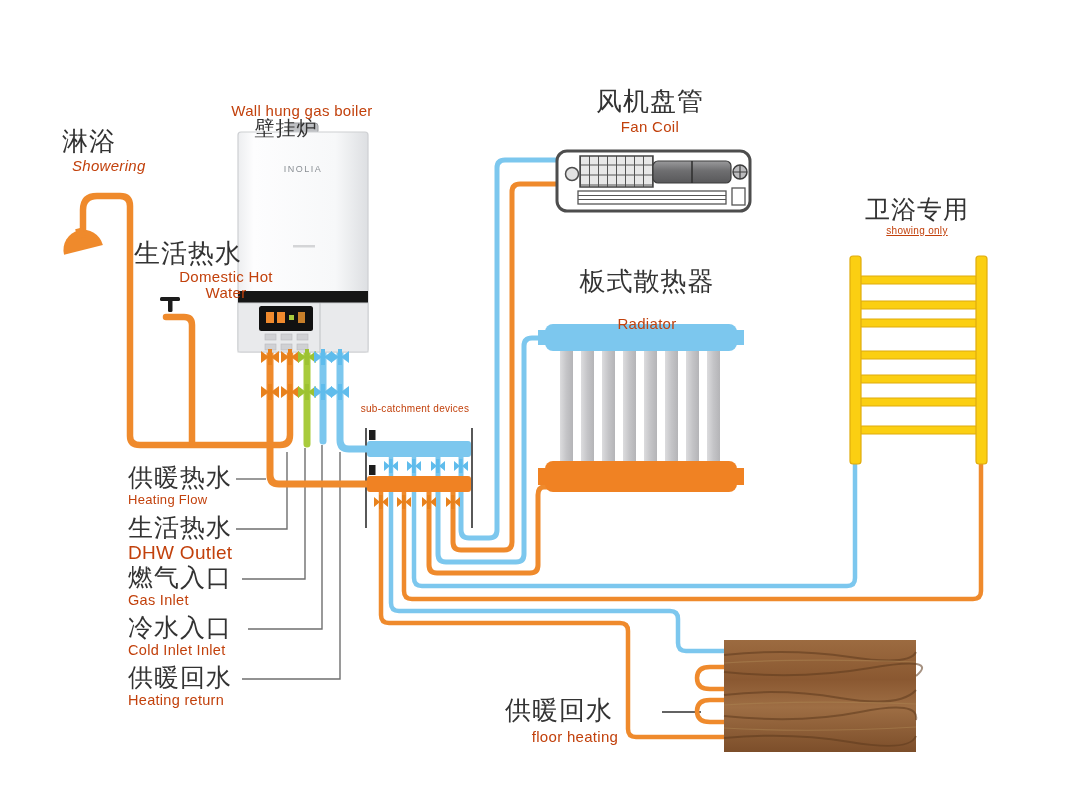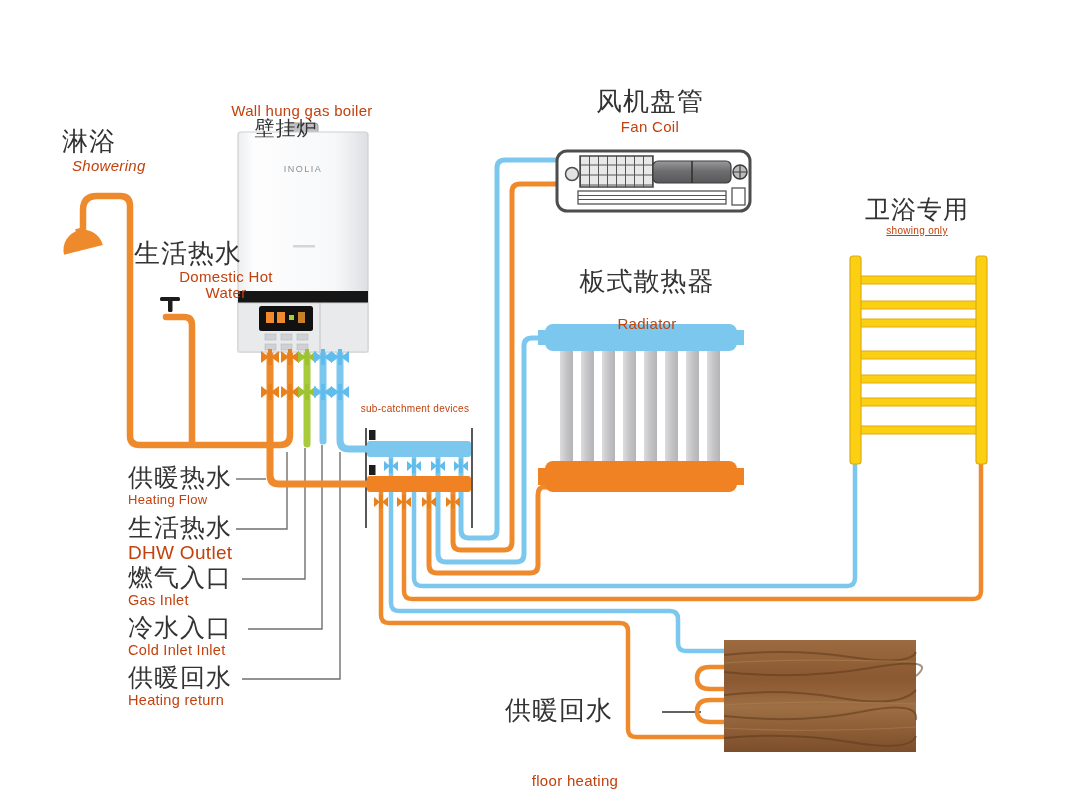--- a/index.html
+++ b/index.html
@@ -275,15 +275,15 @@
 <div class="lbl zh sm" style="left:128px;top:514px;">生活热水</div>
 <div class="lbl en" style="left:128px;top:543px;font-size:19px;">DHW Outlet</div>
 <div class="lbl zh sm" style="left:128px;top:564px;">燃气入口</div>
 <div class="lbl en" style="left:128px;top:593px;font-size:14.5px;">Gas Inlet</div>
 <div class="lbl zh sm" style="left:128px;top:614px;">冷水入口</div>
 <div class="lbl en" style="left:128px;top:643px;font-size:14.5px;">Cold Inlet Inlet</div>
 <div class="lbl zh sm" style="left:128px;top:664px;">供暖回水</div>
 <div class="lbl en" style="left:128px;top:693px;font-size:14.5px;">Heating return</div>
 
 <div class="lbl zh" style="left:505px;top:696px;">供暖回水</div>
-<div class="lbl en center" style="left:505px;top:729px;width:140px;margin-top:44px;">floor heating</div>
+<div class="lbl en center" style="left:505px;top:729px;width:140px;">floor heating</div>
 
 </div>
 
 </body></html>

